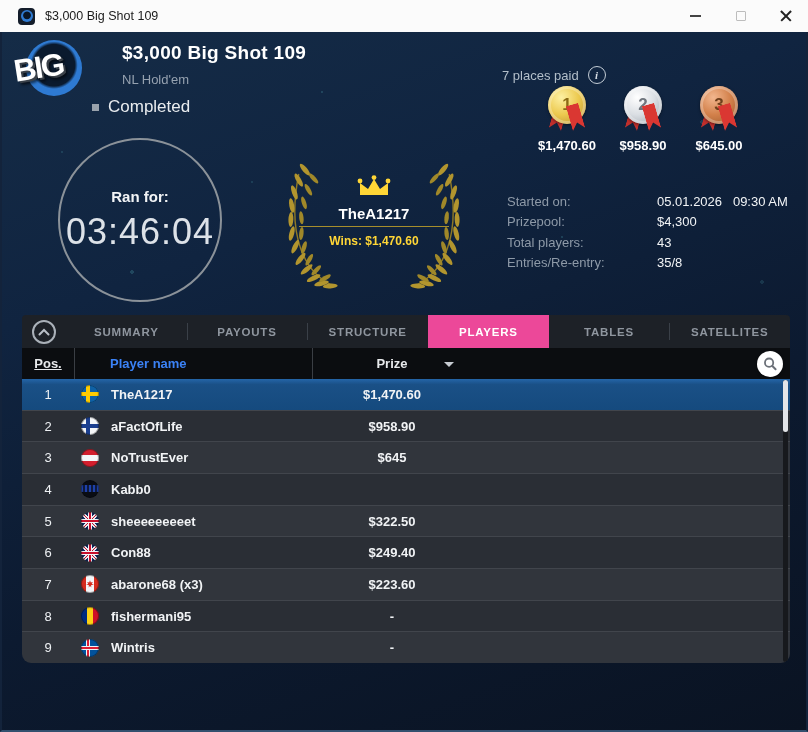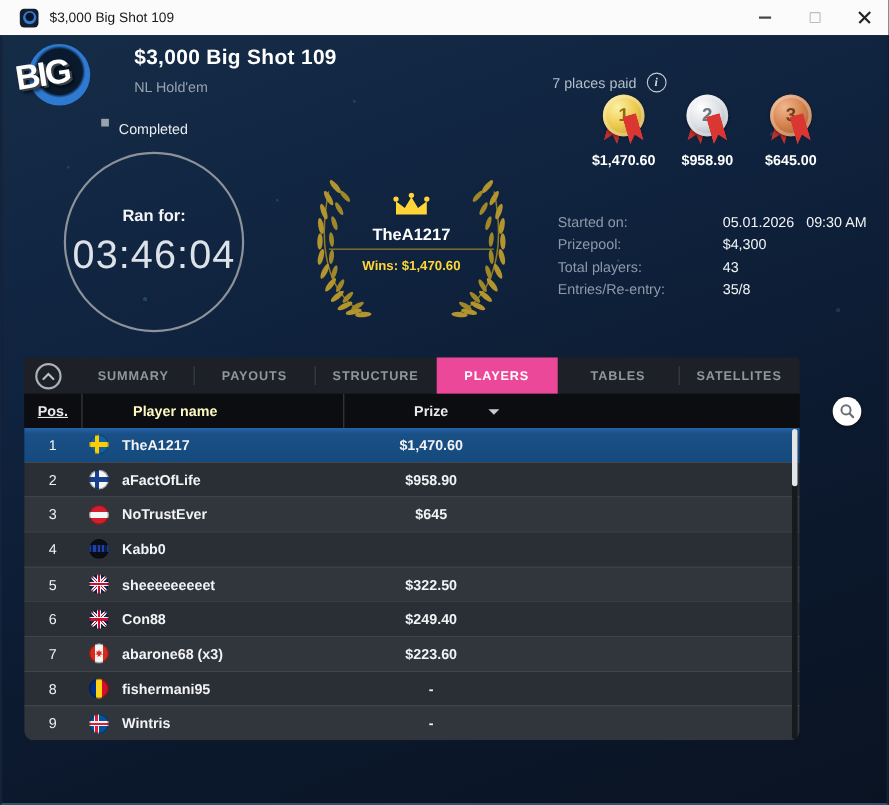--- a/index.html
+++ b/index.html
@@ -40,21 +40,21 @@
   .logo { position:absolute; left:12px; top:4px; width:84px; height:64px; }
   .logo-circle { position:absolute; left:12px; top:4px; width:56px; height:56px; border-radius:50%;
     background:radial-gradient(circle at 50% 45%, #0a1a2e 0 50%, #2e7ad2 57% 80%, #113a66 100%); }
   .logo-text { position:absolute; left:0px; top:14px; font-size:31px; font-weight:900; letter-spacing:-2px;
     color:#fff; transform:rotate(-9deg);
     text-shadow:2px 2px 0 #3a4149, 3px 4px 3px rgba(0,0,0,.65); }
   .t-title { position:absolute; left:120px; top:10px; font-size:19px; font-weight:bold; color:#fff; letter-spacing:.3px; }
   .t-sub   { position:absolute; left:120px; top:40px; font-size:13px; color:#96a2b0; }
   .t-status{ position:absolute; left:90px; top:65px; display:flex; align-items:center; gap:9px; }
   .status-bullet { width:7px; height:7px; background:#99a2ac; }
-  .t-status span { font-size:13px; color:#e9ecef;margin-top:13px; }
+  .t-status span { font-size:17px; color:#e9ecef; }
 
   .places-paid { position:absolute; left:500px; top:34px; display:flex; align-items:center; gap:9px; }
   .places-paid .lbl { font-size:13px; color:#b3bfca; }
   .info-icon { width:18px; height:18px; border-radius:50%; border:1.5px solid #c4cdd6; color:#d5dce3;
     display:flex; align-items:center; justify-content:center; font-size:11px; font-weight:bold; font-family:"Liberation Serif",serif; font-style:italic; }
 
   .podium { position:absolute; left:527px; top:54px; display:flex; }
   .medal { width:76px; display:flex; flex-direction:column; align-items:center; }
   .ribbon { position:relative; width:36px; height:30px; margin-top:16px; }
   .ribbon::before,.ribbon::after { content:""; position:absolute; top:2px; width:13px; height:26px; background:#da3732;
@@ -80,34 +80,34 @@
   .winner-name { position:absolute; left:0; right:0; top:60px; text-align:center; font-size:15px; font-weight:bold; color:#fff; }
   .winner-line { position:absolute; left:25px; right:25px; top:81px; height:1px; background:#a68e2c; }
   .winner-wins { position:absolute; left:0; right:0; top:89px; text-align:center; font-size:12px; font-weight:bold; color:#ffd636; }
 
   .stats { position:absolute; left:505px; top:126px; width:290px;margin-top:33px; }
   .stat-row { display:flex; align-items:center; height:20.5px; }
   .stat-label { width:150px; font-size:13px; color:#8e9aa8; }
   .stat-value { font-size:13px; font-weight:normal; color:#f2f4f6; white-space:pre; }
 
   
-  .panel { position:absolute; left:20px; top:293px; width:705px; }
+  .panel { position:absolute; left:20px; top:283px; width:768px; }
   .tabbar { height:33px; background:#1d2127; display:flex; align-items:stretch; border-radius:4px 4px 0 0; }
   .collapse-btn { width:44px; display:flex; align-items:center; justify-content:center; }
   .collapse-circle { width:24px; height:24px; border-radius:50%; border:2px solid #aab1b9; display:flex; align-items:center; justify-content:center; }
   .tab { flex:1; display:flex; align-items:center; justify-content:center; font-size:11.5px; font-weight:bold;
     letter-spacing:.8px; color:#8f969f; position:relative; cursor:default; }
   .tab + .tab::before { content:""; position:absolute; left:0; top:8px; bottom:8px; width:1px; background:#3a4048; }
   .tab.active { background:#ec4899; color:#fff; }
   .tab.active::before, .tab.active + .tab::before { display:none; }
 
   .thead { position:relative; height:31px; background:#0b0d10; display:flex; align-items:center; }
   .th-pos { width:52px; text-align:center; font-size:13px; font-weight:bold; color:#e8eaec;text-decoration:underline; }
   .th-div { width:1px; height:31px; background:#3a3e44; }
-  .th-player { margin-left:46px; font-size:13px; font-weight:bold; color:#fef9c3; }
+  .th-player { margin-left:35px; font-size:13px; font-weight:bold; color:#3b82f6; }
   .th-div2 { position:absolute; left:290px; top:0; width:1px; height:31px; background:#3a3e44; }
   .th-prize { position:absolute; left:290px; width:160px; text-align:center; font-size:13px; font-weight:bold; color:#e8eaec; }
   .sort-caret { position:absolute; left:422px; top:14px; width:0; height:0;
     border-left:5px solid transparent; border-right:5px solid transparent; border-top:5px solid #c7ccd2; }
   .search-btn { position:absolute; left:735px; top:2.5px; width:26px; height:26px; border-radius:50%; background:#fff;
     display:flex; align-items:center; justify-content:center; box-shadow:0 1px 3px rgba(0,0,0,.5); }
 
   .rows { position:relative; height:284px; border-radius:0 0 9px 9px; overflow:hidden; display:flex; flex-direction:column; }
   .row { flex:1; display:flex; align-items:center; position:relative; }
   .row:nth-child(even) { background:#2a2e35; }

